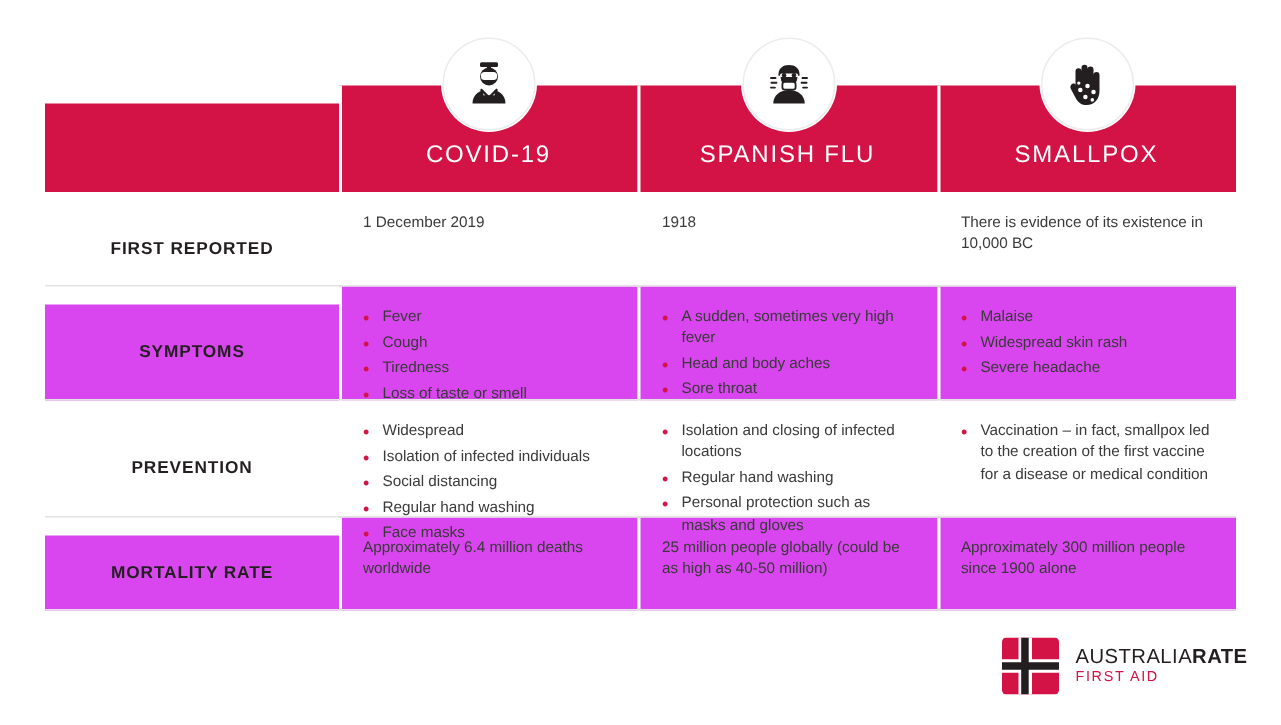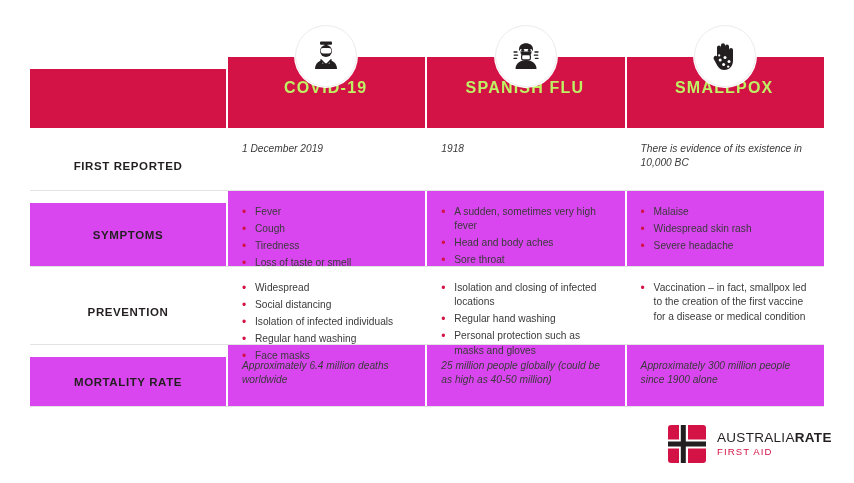--- a/index.html
+++ b/index.html
@@ -46,28 +46,28 @@
     line-height: 1.42;
     color: #3a3a3a;
     border-left: 2px solid #ffffff;
   }
 
   
   .row-head { height: 71px; }
   .row-head .cell-label { background: #d31245; }
   .row-head .cell {
     background: #d31245;
-    color: #bef264;
+    color: #ffffff;
     font-size: 16px;
-    font-weight: bold;
+    font-weight: normal;
     letter-spacing: 1.2px;
     display: flex;
     align-items: flex-end;
     justify-content: center;
-    padding-bottom: 28px;
+    padding-bottom: 12px;
     text-align: center;
   }
 
   .row-a .cell-label, .row-a .cell { background: #ffffff; }
   .row-b .cell-label, .row-b .cell { background: #d946ef; }
 
   .row-first   { height: 63px; }
   .row-symp    { height: 76px; }
   .row-prev    { height: 78px; }
   .row-mort    { height: 62px; }
@@ -79,21 +79,21 @@
     margin-bottom: 2.5px;
   }
   .cell li::before {
     content: "•";
     position: absolute;
     left: 0; top: -1px;
     color: #d31245;
     font-size: 12px;
     line-height: 1.42;
   }
-  .cell p { margin: 0; font-style: italic; }
+  .cell p { margin: 0; }
 
   
   .hline {
     position: absolute;
     left: 30px;
     width: 794px;
     height: 1px;
     background: #e3e3e3;
   }
 
@@ -190,22 +190,22 @@
           <li>Severe headache</li>
         </ul>
       </div>
     </div>
 
     <div class="row row-a row-prev">
       <div class="cell-label">PREVENTION</div>
       <div class="cell">
         <ul>
           <li>Widespread</li>
+          <li>Isolation of infected individuals</li>
           <li>Social distancing</li>
-          <li>Isolation of infected individuals</li>
           <li>Regular hand washing</li>
           <li>Face masks</li>
         </ul>
       </div>
       <div class="cell">
         <ul>
           <li>Isolation and closing of infected locations</li>
           <li>Regular hand washing</li>
           <li>Personal protection such as masks and gloves</li>
         </ul>

